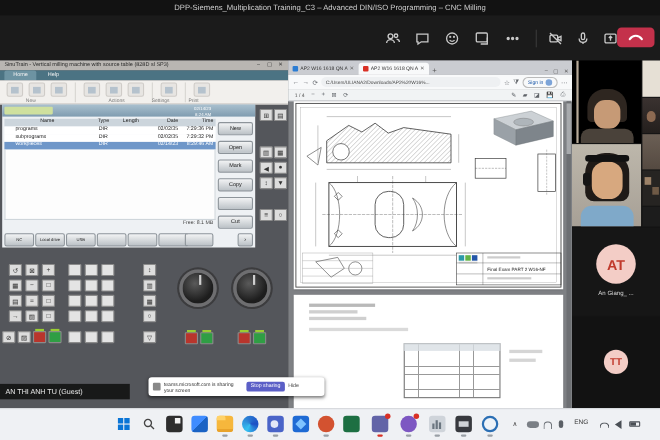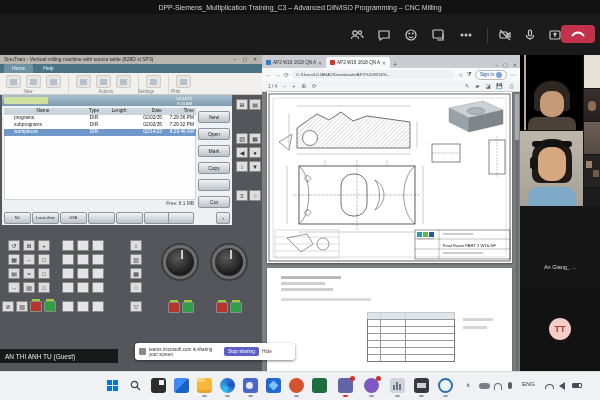--- a/index.html
+++ b/index.html
@@ -492,20 +492,23 @@
     <div class="abs" style="left:4px;top:12px;width:8px;height:10px;border-radius:4px;background:#8d6a52"></div>
   </div>
   <div class="abs ptile" style="left:584px;top:122px;width:16px;height:32px;background:linear-gradient(#6b5f55,#554a41)"></div>
   <div class="abs ptile" style="left:584px;top:155px;width:16px;height:32px;background:#262422">
     <div class="abs" style="left:2px;top:6px;width:6px;height:7px;background:#9c8268"></div>
     <div class="abs" style="left:9px;top:15px;width:6px;height:7px;background:#6f5a46"></div>
   </div>
   <div class="abs ptile" style="left:584px;top:188px;width:16px;height:18px;background:#1c1c1c"></div>
 
   <div class="abs ptile" style="left:520px;top:207px;width:80px;height:80px;background:#161616"></div>
+  <div class="abs" id="av-at">
+    <span>AT</span>
+  </div>
   <div class="abs" id="an-giang">An Giang_ ...</div>
   <div class="abs ptile" style="left:520px;top:288px;width:80px;height:83px;background:#121212"></div>
   <div class="abs" id="av-tt">
     <span>TT</span>
   </div>
 
   <div class="abs" id="presenter">
     <span>AN THI ANH TU (Guest)</span>
   </div>
   <div class="abs" id="banner">

